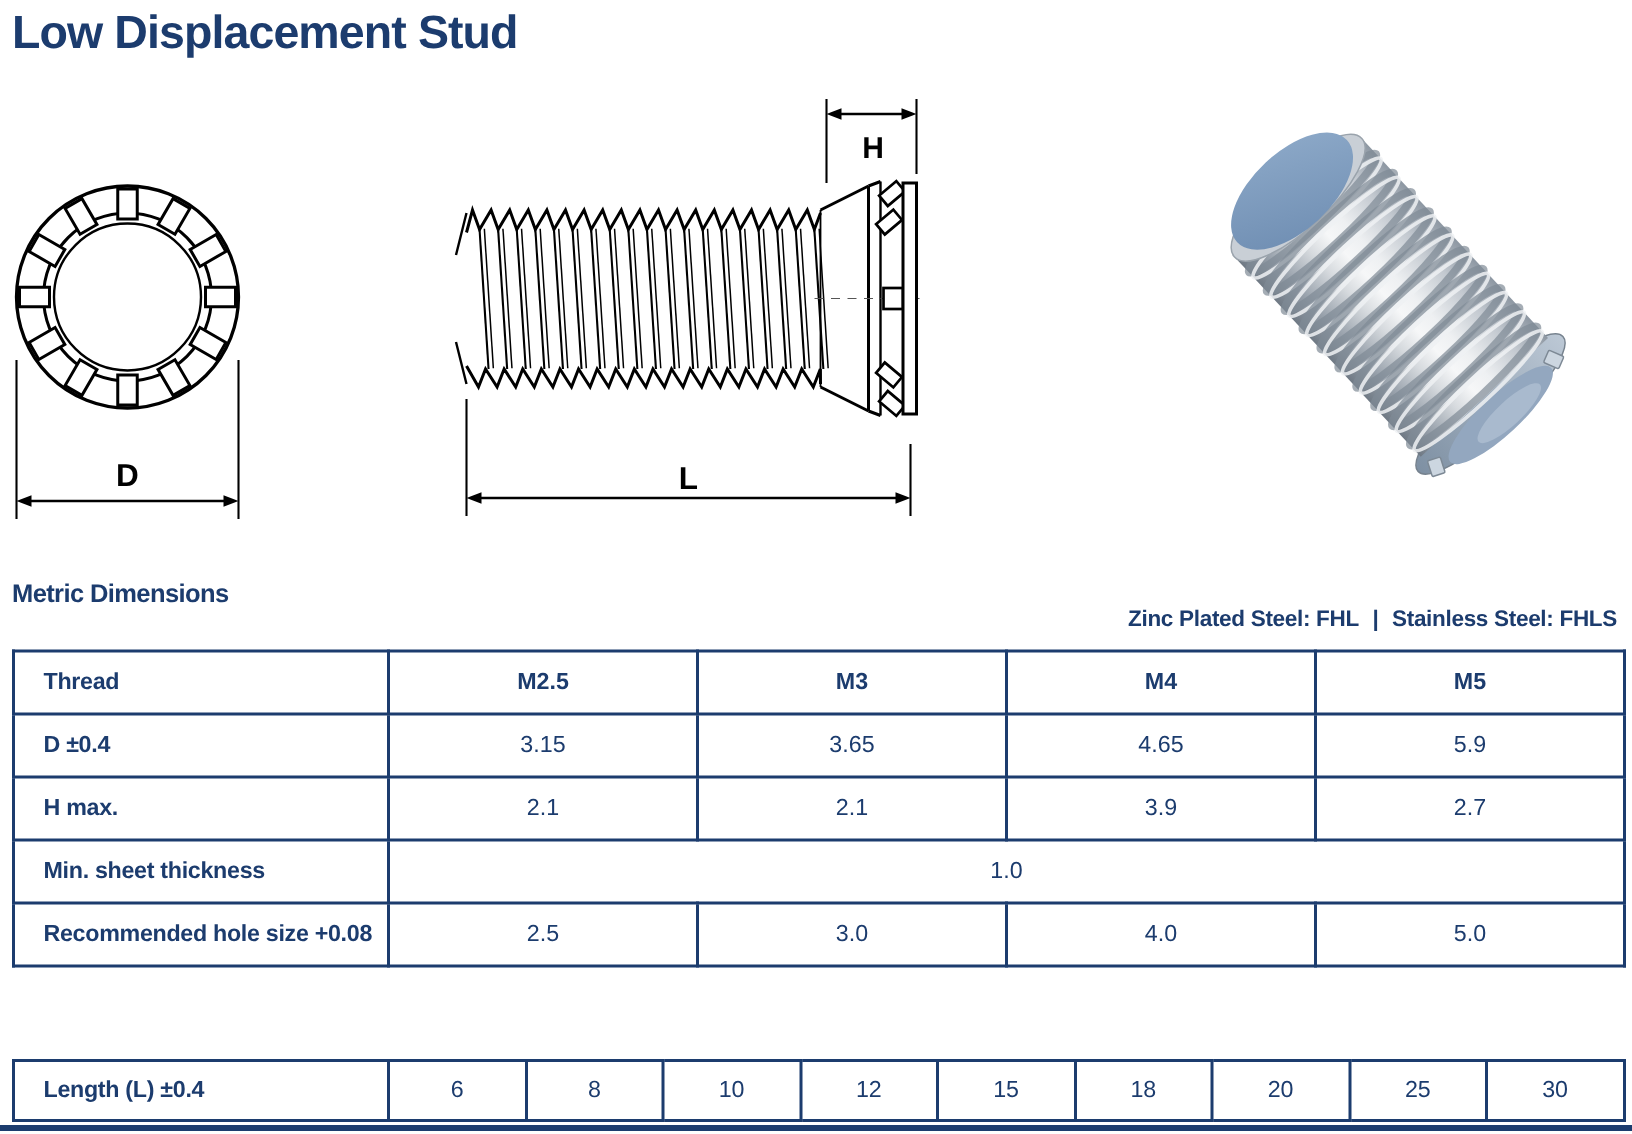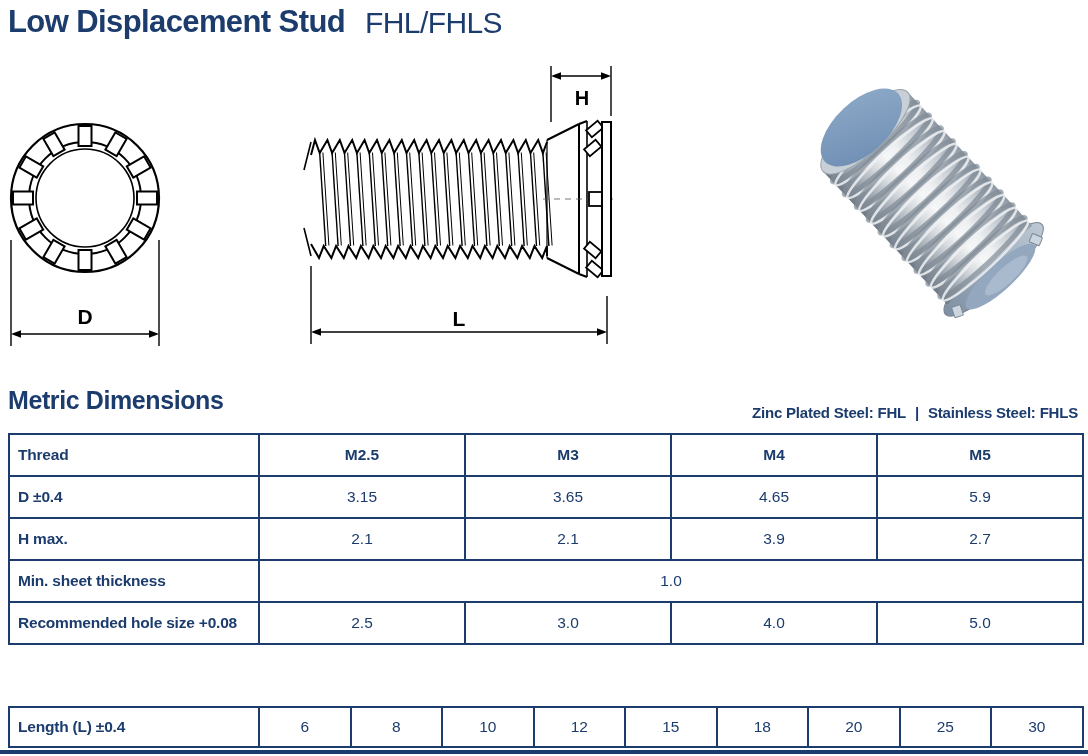--- a/index.html
+++ b/index.html
@@ -1,46 +1,45 @@
 <!DOCTYPE html>
 <html><head>
 <meta charset="utf-8">
 <style>
   html,body{margin:0;padding:0;background:#fff;}
   body{width:1088px;height:756px;position:relative;overflow:hidden;
        font-family:"Liberation Sans",sans-serif;color:#1c3c6e;}
   .title-row{position:absolute;left:8px;top:4px;display:flex;align-items:flex-end;gap:20px;}
   .title-main{font-size:31px;font-weight:bold;letter-spacing:-0.6px;color:#1c3c6e;}
   .title-code{font-size:30px;font-weight:normal;letter-spacing:-0.6px;color:#1c3c6e;}
-  .section-heading{position:absolute;left:8px;top:386px;font-size:25px;font-weight:bold;
+  .section-heading{position:absolute;left:8px;top:386px;font-size:17px;font-weight:bold;
        letter-spacing:-0.4px;color:#1c3c6e;}
   .materials-note{position:absolute;right:10px;top:404px;display:flex;gap:9px;align-items:flex-start;
        font-size:15px;font-weight:bold;letter-spacing:-0.2px;color:#1c3c6e;}
   .drawing{position:absolute;}
   #front-view{left:2px;top:100px;}
   #side-view{left:295px;top:58px;}
   #photo-3d{left:792px;top:50px;}
   table{border-collapse:collapse;table-layout:fixed;}
   .dim-table{position:absolute;left:8px;top:433px;width:1074px;}
   .len-table{position:absolute;left:8px;top:706px;width:1074px;}
   td{border:2px solid #1c3c6e;height:38px;font-size:15.5px;color:#1c3c6e;
      white-space:nowrap;overflow:hidden;}
-  td.lbl{text-align:left;padding-left:8px;font-weight:bold;letter-spacing:-0.2px;}
+  td.lbl{text-align:left;padding-left:19px;font-weight:bold;letter-spacing:-0.2px;}
   td.val{text-align:center;font-weight:normal;}
   tr.hdr td{font-weight:bold;}
   .len-table td{height:36px;}
   .bottom-rule{position:absolute;left:0;top:750px;width:1088px;height:4px;background:#1c3c6e;}
   svg text{font-family:"Liberation Sans",sans-serif;}
 </style>
 </head>
 <body>
 
 <div class="title-row">
   <span class="title-main">Low Displacement Stud</span>
-  <span class="title-code">FHL/FHLS</span>
 </div>
 
 <svg id="front-view" class="drawing" width="176" height="256" viewBox="0 0 176 256">
   <g stroke="#000" fill="none">
     <circle cx="83" cy="98" r="74" stroke-width="2.2"></circle>
     <circle cx="83" cy="98" r="56" stroke-width="2"></circle>
     <circle cx="83" cy="98" r="49" stroke-width="1.6"></circle>
   </g>
   <g id="serration-ring" fill="#fff" stroke="#000" stroke-width="2">
       <rect x="76.5" y="26" width="13" height="20" transform="rotate(0 83 98)"></rect>

